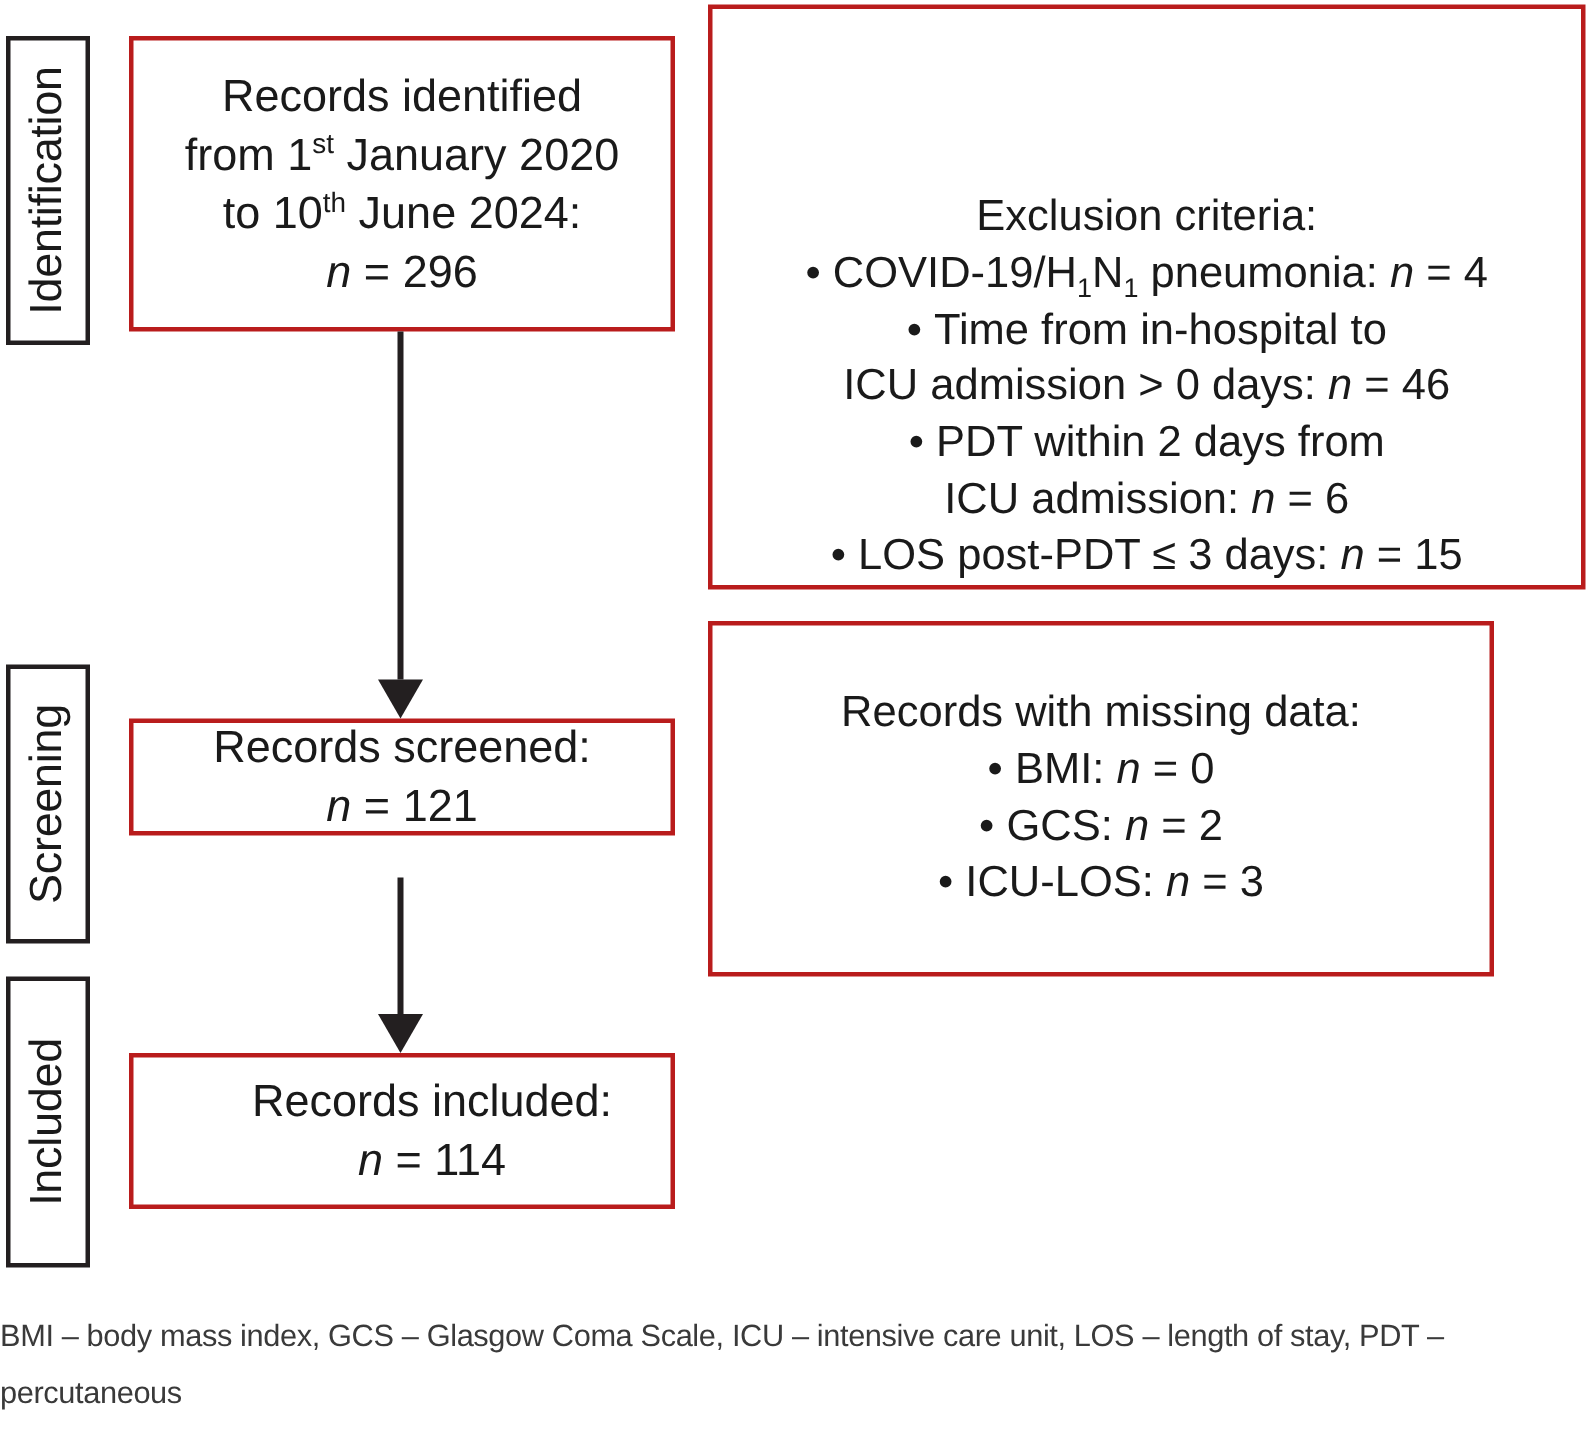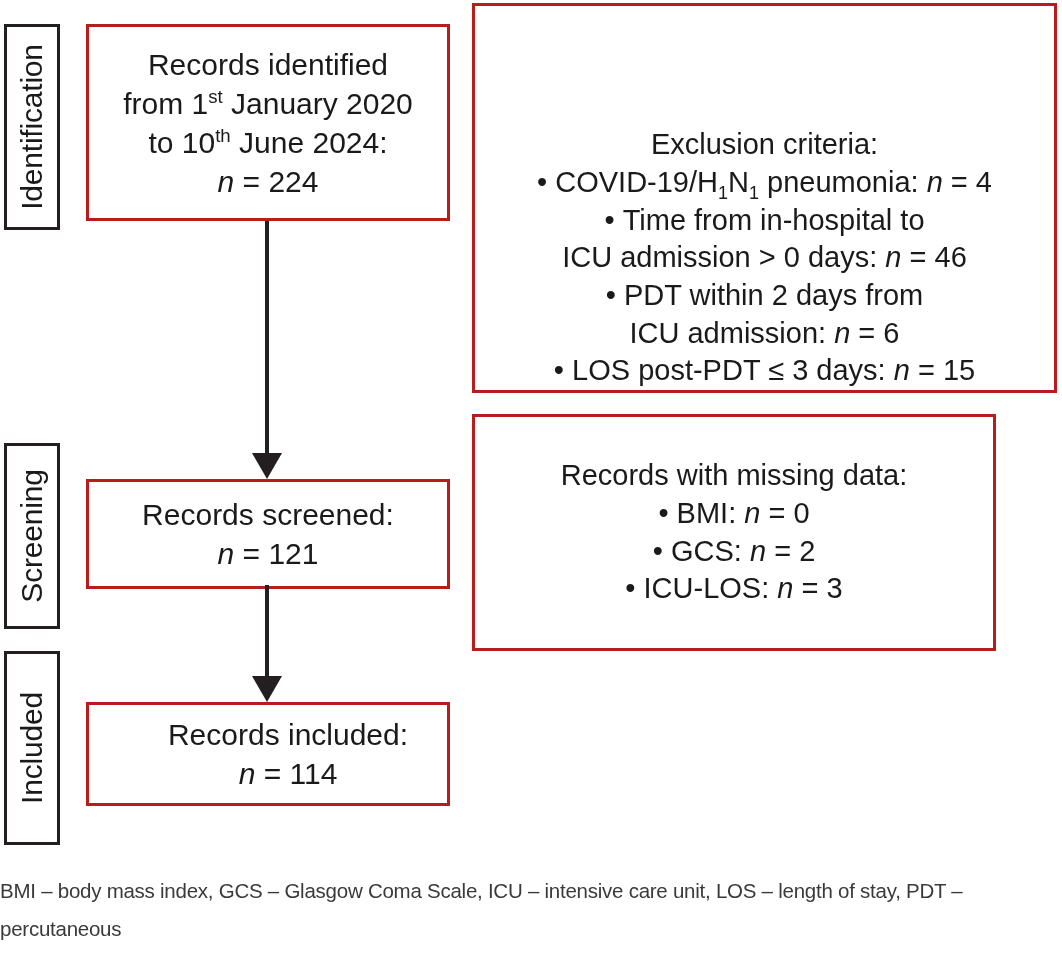--- a/index.html
+++ b/index.html
@@ -76,21 +76,21 @@
   .it { font-style: italic; }
   sup { font-size: 0.62em; vertical-align: super; line-height: 0; }
   sub { font-size: 0.62em; vertical-align: sub; line-height: 0; }
 
   
   #stage-identification { left: 4px;  top: 24px;  width: 56px;  height: 206px; }
   #stage-screening      { left: 4px;  top: 443px; width: 56px;  height: 186px; }
   #stage-included       { left: 4px;  top: 651px; width: 56px;  height: 194px; }
 
   #box-identified { left: 86px;  top: 24px;  width: 364px; height: 197px; font-size: 30px; }
-  #box-screened   { left: 86px;  top: 479px; width: 364px; height: 110px; font-size: 30px; }
+  #box-screened   { left: 86px;  top: 479px; width: 364px; height: 78px; font-size: 30px; }
   #box-included   { left: 86px;  top: 702px; width: 364px; height: 104px; font-size: 30px; padding-left: 40px; }
 
   #box-exclusion  { left: 472px; top: 3px;   width: 585px; height: 390px; font-size: 29px; justify-content: flex-end; }
   #box-missing    { left: 472px; top: 414px; width: 524px; height: 237px; font-size: 29px; }
 
   #arrow-1 { left: 267px; top: 221px; height: 258px; }
   #arrow-1 .shaft { height: 232px; }
   #arrow-1 .head  { top: 232px; }
 
   #arrow-2 { left: 267px; top: 585px; height: 117px; }
@@ -121,21 +121,21 @@
 </div>
 
 <div class="stage" id="stage-included">
   <span>Included</span>
 </div>
 
 <div class="fbox" id="box-identified">
   <span class="ln">Records identified</span>
   <span class="ln"><span>from 1</span><sup>st</sup><span> January 2020</span></span>
   <span class="ln"><span>to 10</span><sup>th</sup><span> June 2024:</span></span>
-  <span class="ln"><span class="it">n</span>&nbsp;<span>=</span>&nbsp;<span>224</span></span>
+  <span class="ln"><span class="it">n</span>&nbsp;<span>=</span>&nbsp;<span>296</span></span>
 </div>
 
 <div class="fbox" id="box-screened">
   <span class="ln">Records screened:</span>
   <span class="ln"><span class="it">n</span>&nbsp;<span>=</span>&nbsp;<span>121</span></span>
 </div>
 
 <div class="fbox" id="box-included">
   <span class="ln">Records included:</span>
   <span class="ln"><span class="it">n</span>&nbsp;<span>=</span>&nbsp;<span>114</span></span>

